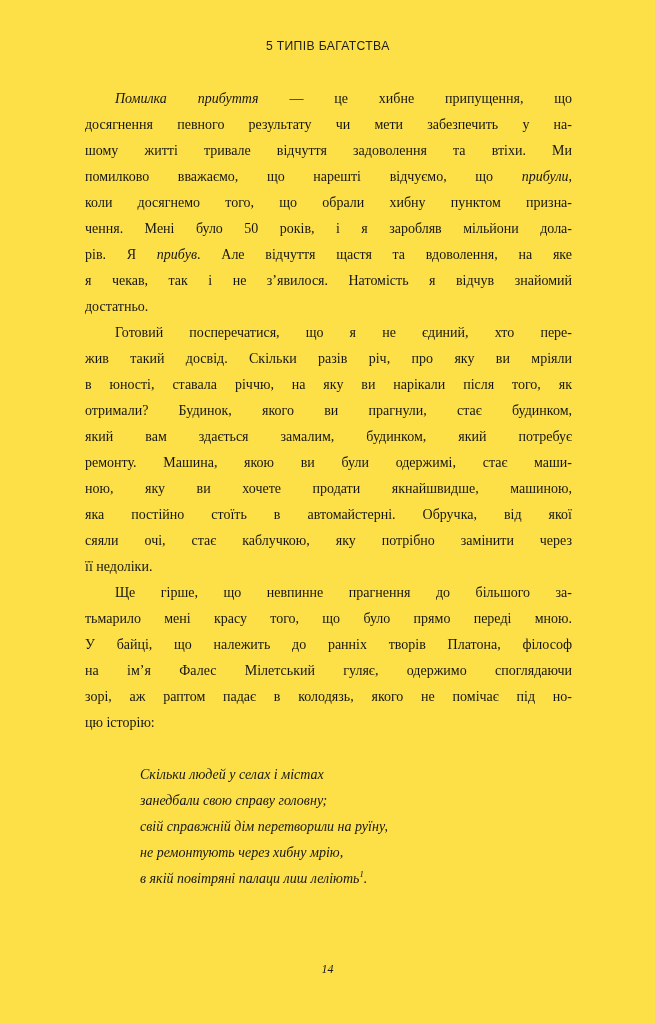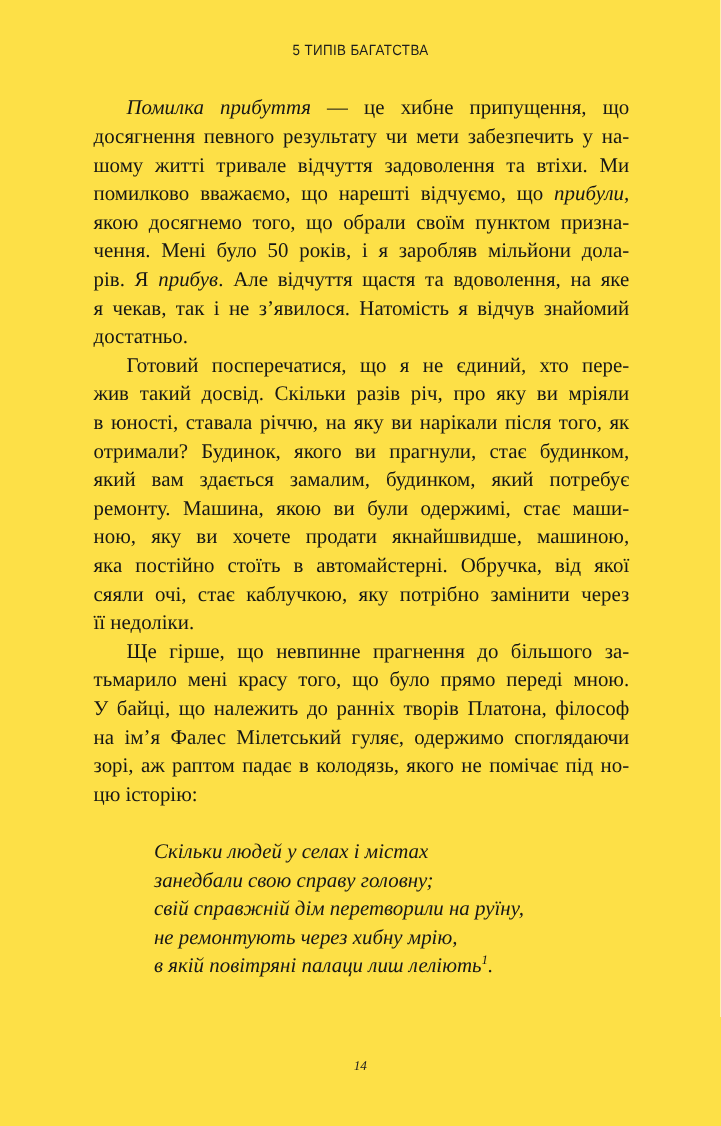--- a/index.html
+++ b/index.html
@@ -31,21 +31,21 @@
   .running-header .squeeze {
     display: inline-block;
     transform: scaleX(0.9);
     transform-origin: center;
   }
   .text-block {
     position: absolute;
     left: 85px;
     top: 86px;
     width: 487px;
-    font-size: 19px;
+    font-size: 14px;
     line-height: 26px;
   }
   .block { margin: 0; }
   .line {
     text-align: justify;
     text-align-last: justify;
     white-space: normal;
   }
   .line.first { text-indent: 30px; }
   .line.last { text-align-last: left; }
@@ -81,21 +81,21 @@
   <div class="running-header">
     <span class="squeeze">5 ТИПІВ БАГАТСТВА</span>
   </div>
 
   <div class="text-block">
       <div class="block paragraph">
         <div class="line first"><span class="it">Помилка прибуття</span><span> — це хибне припущення, що</span></div>
         <div class="line"><span>досягнення певного результату чи мети забезпечить у на-</span></div>
         <div class="line"><span>шому житті тривале відчуття задоволення та втіхи. Ми</span></div>
         <div class="line"><span>помилково вважаємо, що нарешті відчуємо, що </span><span class="it">прибули</span><span>,</span></div>
-        <div class="line"><span>якою досягнемо того, що обрали своїм пунктом призна-</span></div>
+        <div class="line"><span>коли досягнемо того, що обрали хибну пунктом призна-</span></div>
         <div class="line"><span>чення. Мені було 50 років, і я заробляв мільйони дола-</span></div>
         <div class="line"><span>рів. Я </span><span class="it">прибув</span><span>. Але відчуття щастя та вдоволення, на яке</span></div>
         <div class="line"><span>я чекав, так і не з’явилося. Натомість я відчув знайомий</span></div>
         <div class="line last"><span>достатньо.</span></div>
       </div>
       <div class="block paragraph">
         <div class="line first"><span>Готовий посперечатися, що я не єдиний, хто пере-</span></div>
         <div class="line"><span>жив такий досвід. Скільки разів річ, про яку ви мріяли</span></div>
         <div class="line"><span>в юності, ставала річчю, на яку ви нарікали після того, як</span></div>
         <div class="line"><span>отримали? Будинок, якого ви прагнули, стає будинком,</span></div>

